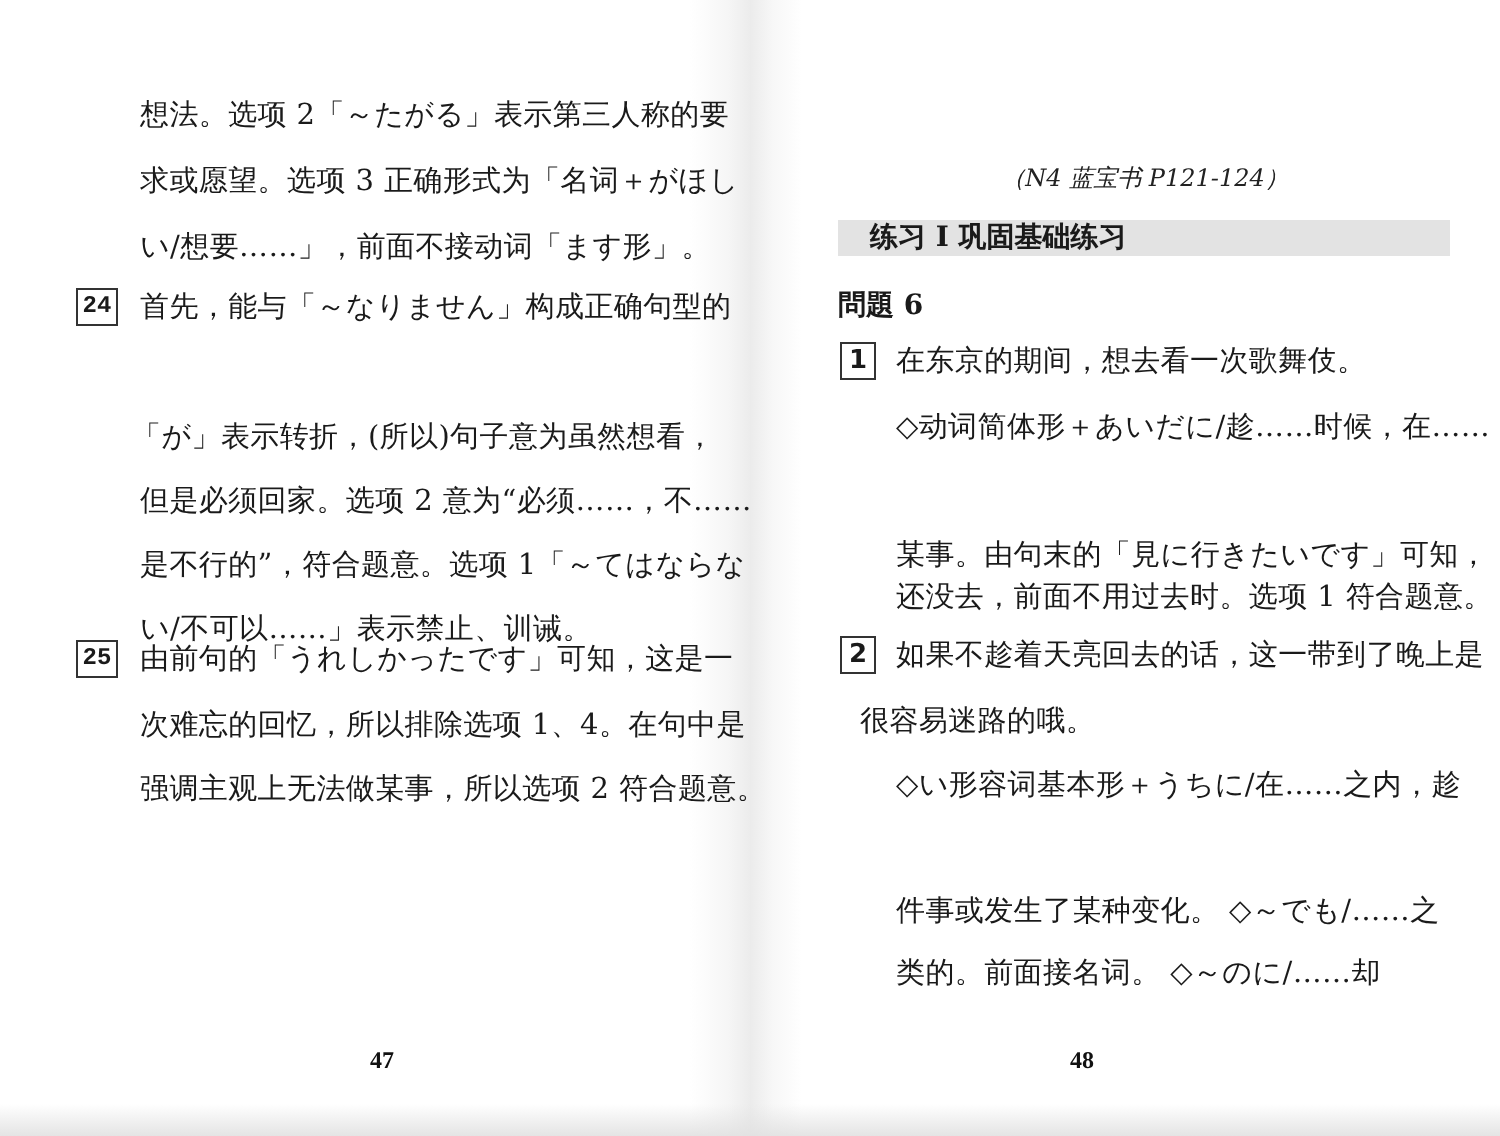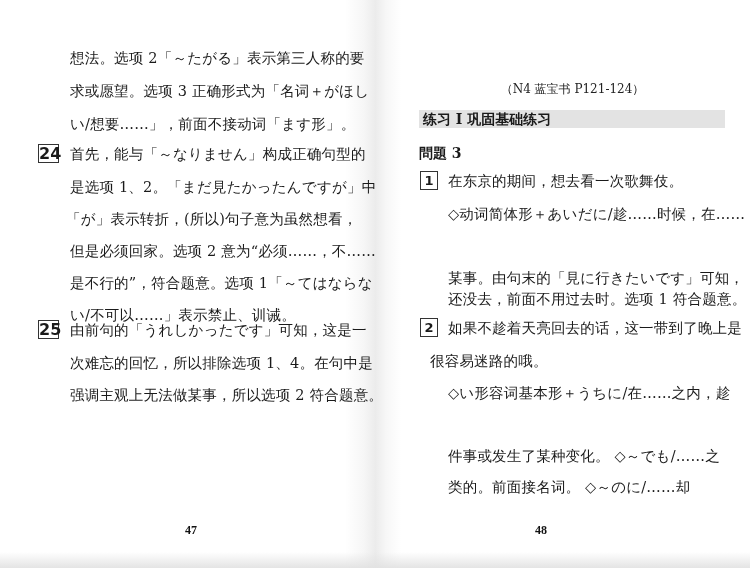--- a/index.html
+++ b/index.html
@@ -52,21 +52,21 @@
       height: 17px;
       border: 1px solid #333;
       font-family: "DejaVu Sans", "Liberation Sans", sans-serif;
       font-size: 13px;
       line-height: 17px;
       text-align: center;
       font-weight: bold;
       color: #1a1a1a;
       box-sizing: content-box;
     }
-    .num-box.wide { width: 19px; font-size: 16px; }
+    .num-box.wide { width: 19px; font-size: 12px; font-family: Liberation Mono, monospace; }
     .title {
       position: absolute;
       left: 0; right: 0;
       text-align: center;
       font-family: "DejaVu Sans", "Liberation Sans", sans-serif;
       font-weight: bold;
       font-size: 18px;
       line-height: 22px;
       color: #111;
     }
@@ -80,21 +80,21 @@
     }
     .section-bar {
       position: absolute;
       left: 44px;
       width: 306px;
       height: 18px;
       background: #e3e3e3;
     }
     .section-label {
       position: absolute;
-      left: 48px;
+      left: 60px;
       font-size: 14px;
       line-height: 18px;
       font-weight: bold;
       color: #1a1a1a;
     }
     .mondai {
       position: absolute;
       left: 44px;
       font-size: 14px;
       line-height: 18px;
@@ -116,42 +116,41 @@
 
 <div class="spread">
 
   <div class="page page-left">
     <div class="line" style="left:70px; top:49px;">想法。选项 2「～たがる」表示第三人称的要</div>
     <div class="line" style="left:70px; top:82px;">求或愿望。选项 3 正确形式为「名词＋がほし</div>
     <div class="line" style="left:70px; top:115px;">い/想要……」，前面不接动词「ます形」。</div>
 
     <div class="num-box wide" style="left:38px; top:144px;">24</div>
     <div class="line" style="left:70px; top:145px;">首先，能与「～なりません」构成正确句型的</div>
-    <div class="line" style="left:70px; top:178px;">是选项 1、2。「まだ見たかったんですが」中</div>
     <div class="line" style="left:66px; top:210px;">「が」表示转折，(所以)句子意为虽然想看，</div>
     <div class="line" style="left:70px; top:242px;">但是必须回家。选项 2 意为“必须……，不……</div>
     <div class="line" style="left:70px; top:274px;">是不行的”，符合题意。选项 1「～てはならな</div>
     <div class="line" style="left:70px; top:306px;">い/不可以……」表示禁止、训诫。</div>
 
     <div class="num-box wide" style="left:38px; top:320px;">25</div>
     <div class="line" style="left:70px; top:321px;">由前句的「うれしかったです」可知，这是一</div>
     <div class="line" style="left:70px; top:354px;">次难忘的回忆，所以排除选项 1、4。在句中是</div>
     <div class="line" style="left:70px; top:386px;">强调主观上无法做某事，所以选项 2 符合题意。</div>
 
     <div class="page-num" style="left:185px;">47</div>
     <div class="bottom-shade"></div>
   </div>
 
   <div class="page page-right">
-    <div class="subtitle" style="top:81px; padding-left:20px;">（N4 蓝宝书 P121-124）</div>
+    <div class="subtitle" style="top:81px; padding-left:20px;font-style:italic;">（N4 蓝宝书 P121-124）</div>
 
     <div class="section-bar" style="top:110px;"></div>
     <div class="section-label" style="top:110px;">练习 I    巩固基础练习</div>
 
-    <div class="mondai" style="top:144px;">問題 3</div>
+    <div class="mondai" style="top:144px;">問題 6</div>
 
     <div class="num-box" style="left:45px; top:171px;">1</div>
     <div class="line" style="left:73px; top:172px;">在东京的期间，想去看一次歌舞伎。</div>
     <div class="line" style="left:73px; top:205px;">◇动词简体形＋あいだに/趁……时候，在……</div>
     <div class="line" style="left:73px; top:269px;">某事。由句末的「見に行きたいです」可知，</div>
     <div class="line" style="left:73px; top:290px;">还没去，前面不用过去时。选项 1 符合题意。</div>
 
     <div class="num-box" style="left:45px; top:318px;">2</div>
     <div class="line" style="left:73px; top:319px;">如果不趁着天亮回去的话，这一带到了晚上是</div>
     <div class="line" style="left:55px; top:352px;">很容易迷路的哦。</div>

